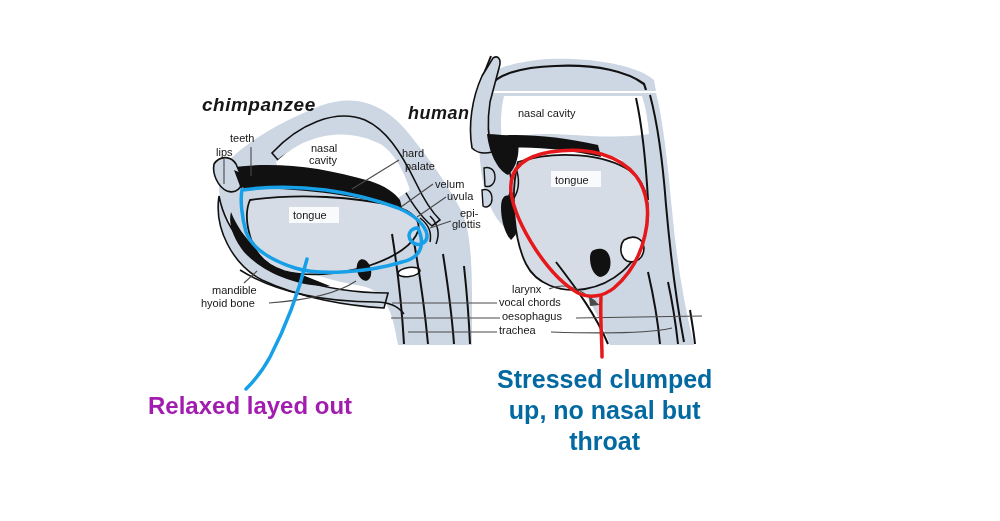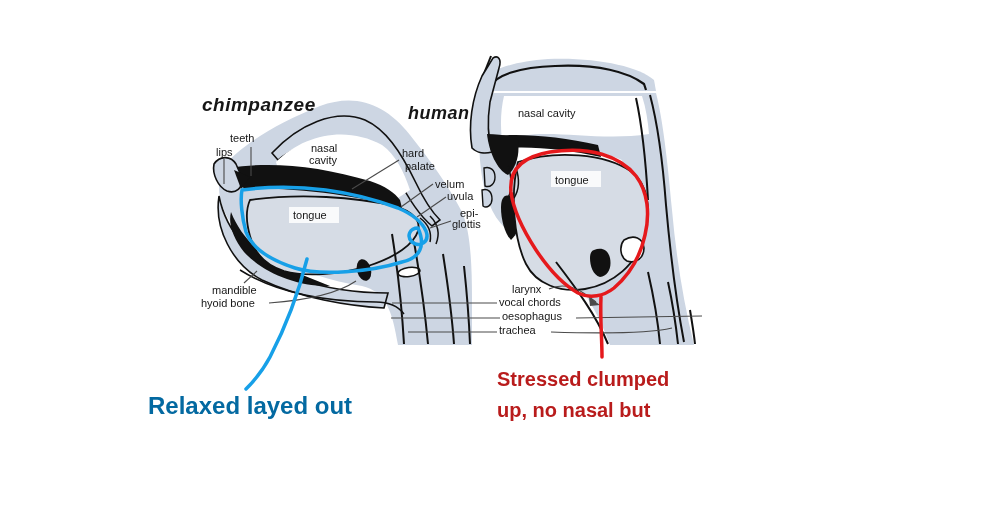--- a/index.html
+++ b/index.html
@@ -4,22 +4,22 @@
 <style>
   html,body{margin:0;padding:0;background:#ffffff;}
   body{width:1000px;height:521px;position:relative;overflow:hidden;
        font-family:"Liberation Sans", sans-serif;}
   .stage{position:absolute;left:0;top:0;width:1000px;height:521px;}
   svg text{font-family:"Liberation Sans", sans-serif;fill:#161616;}
   .lbl{font-size:11px;}
   .title{font-size:19px;font-weight:bold;font-style:italic;letter-spacing:.5px;}
   .title-h{font-size:18px;font-weight:bold;font-style:italic;letter-spacing:.5px;}
   .note{position:absolute;font-weight:bold;}
-  .note-blue{left:148px;top:392px;font-size:24px;color:#0369a1;white-space:nowrap;}
-  .note-red{left:497px;top:364px;font-size:20px;line-height:31px;color:#b91c1c;}
+  .note-blue{left:148px;top:392px;font-size:24px;color:#a21caf;white-space:nowrap;}
+  .note-red{left:497px;top:364px;font-size:25px;line-height:31px;color:#0369a1;text-align:center;}
 </style>
 </head>
 <body>
 
 <div class="stage">
 <svg width="1000" height="521" viewBox="0 0 1000 521">
 
   <g>
     <path fill="#cdd6e3" d="M222,168 C240,146 275,124 320,106 C355,93 385,103 410,135 C430,160 448,185 462,212 C470,230 472,260 472,300 L472,345 L398,345 C392,310 386,292 362,286 C322,280 270,262 240,234 C222,216 214,190 222,168 Z"></path>
     <path fill="#cdd6e3" stroke="#111" stroke-width="1.6" d="M272,153 C298,125 335,108 365,120 C385,129 400,150 416,183 C424,200 432,212 440,220 L432,226 C420,216 410,202 398,178 C384,150 360,132 330,138 C310,142 290,150 278,160 Z"></path>
@@ -132,14 +132,15 @@
     <path stroke="#e5191c" stroke-width="3.5" d="M550,152 C590,146 620,156 636,176 C648,192 650,214 645,235 C640,258 628,276 614,288 C604,296 590,299 578,293 C562,284 548,268 536,250 C523,230 513,208 511,192 C509,172 520,157 550,152 Z"></path>
     <path stroke="#e5191c" stroke-width="3.5" d="M601,297 C600,318 602,338 602,357"></path>
   </g>
 </svg>
 
 
 <div class="note note-blue">Relaxed layed out</div>
 <div class="note note-red">
   <div>Stressed clumped</div>
   <div>up, no nasal but</div>
+  <div>throat</div>
 </div>
 </div>
 
 </body></html>

